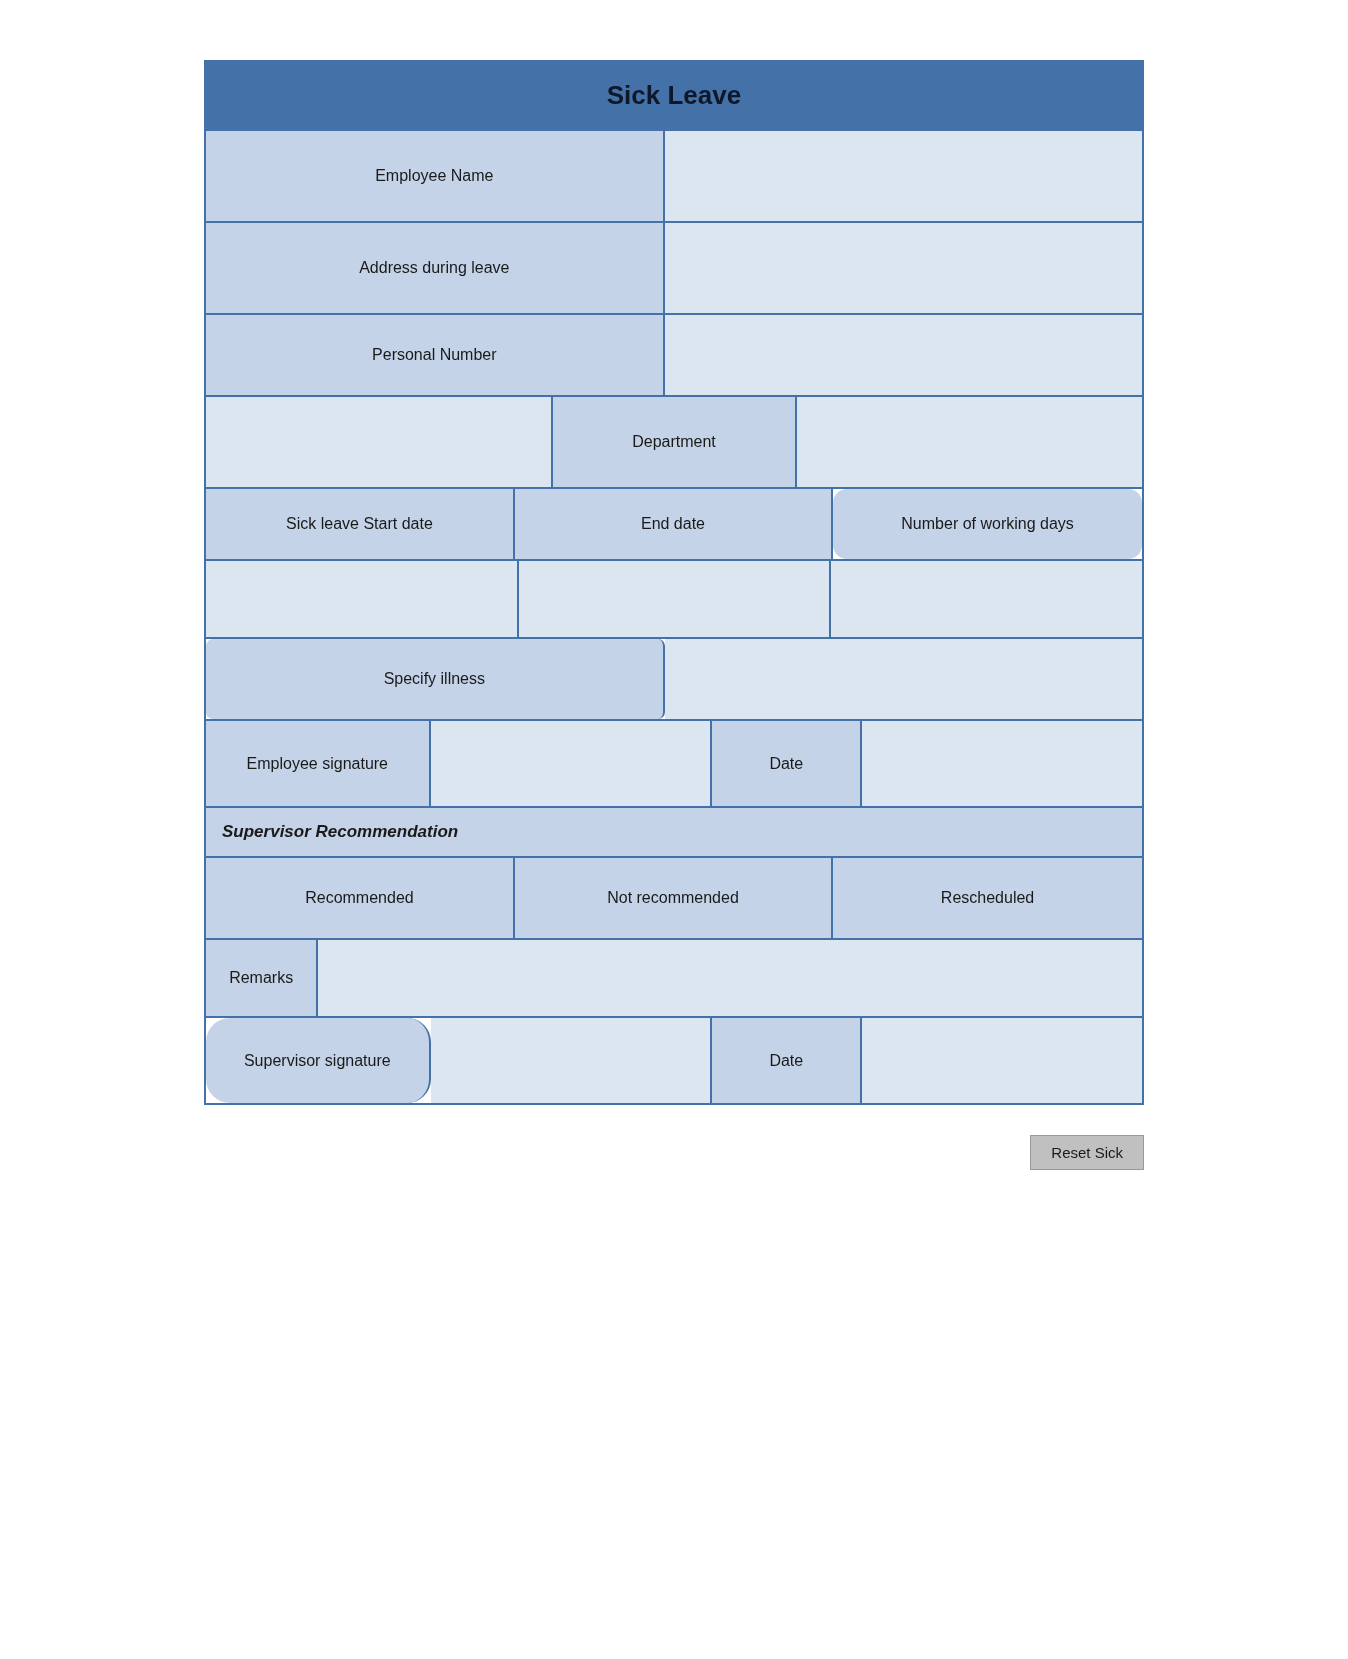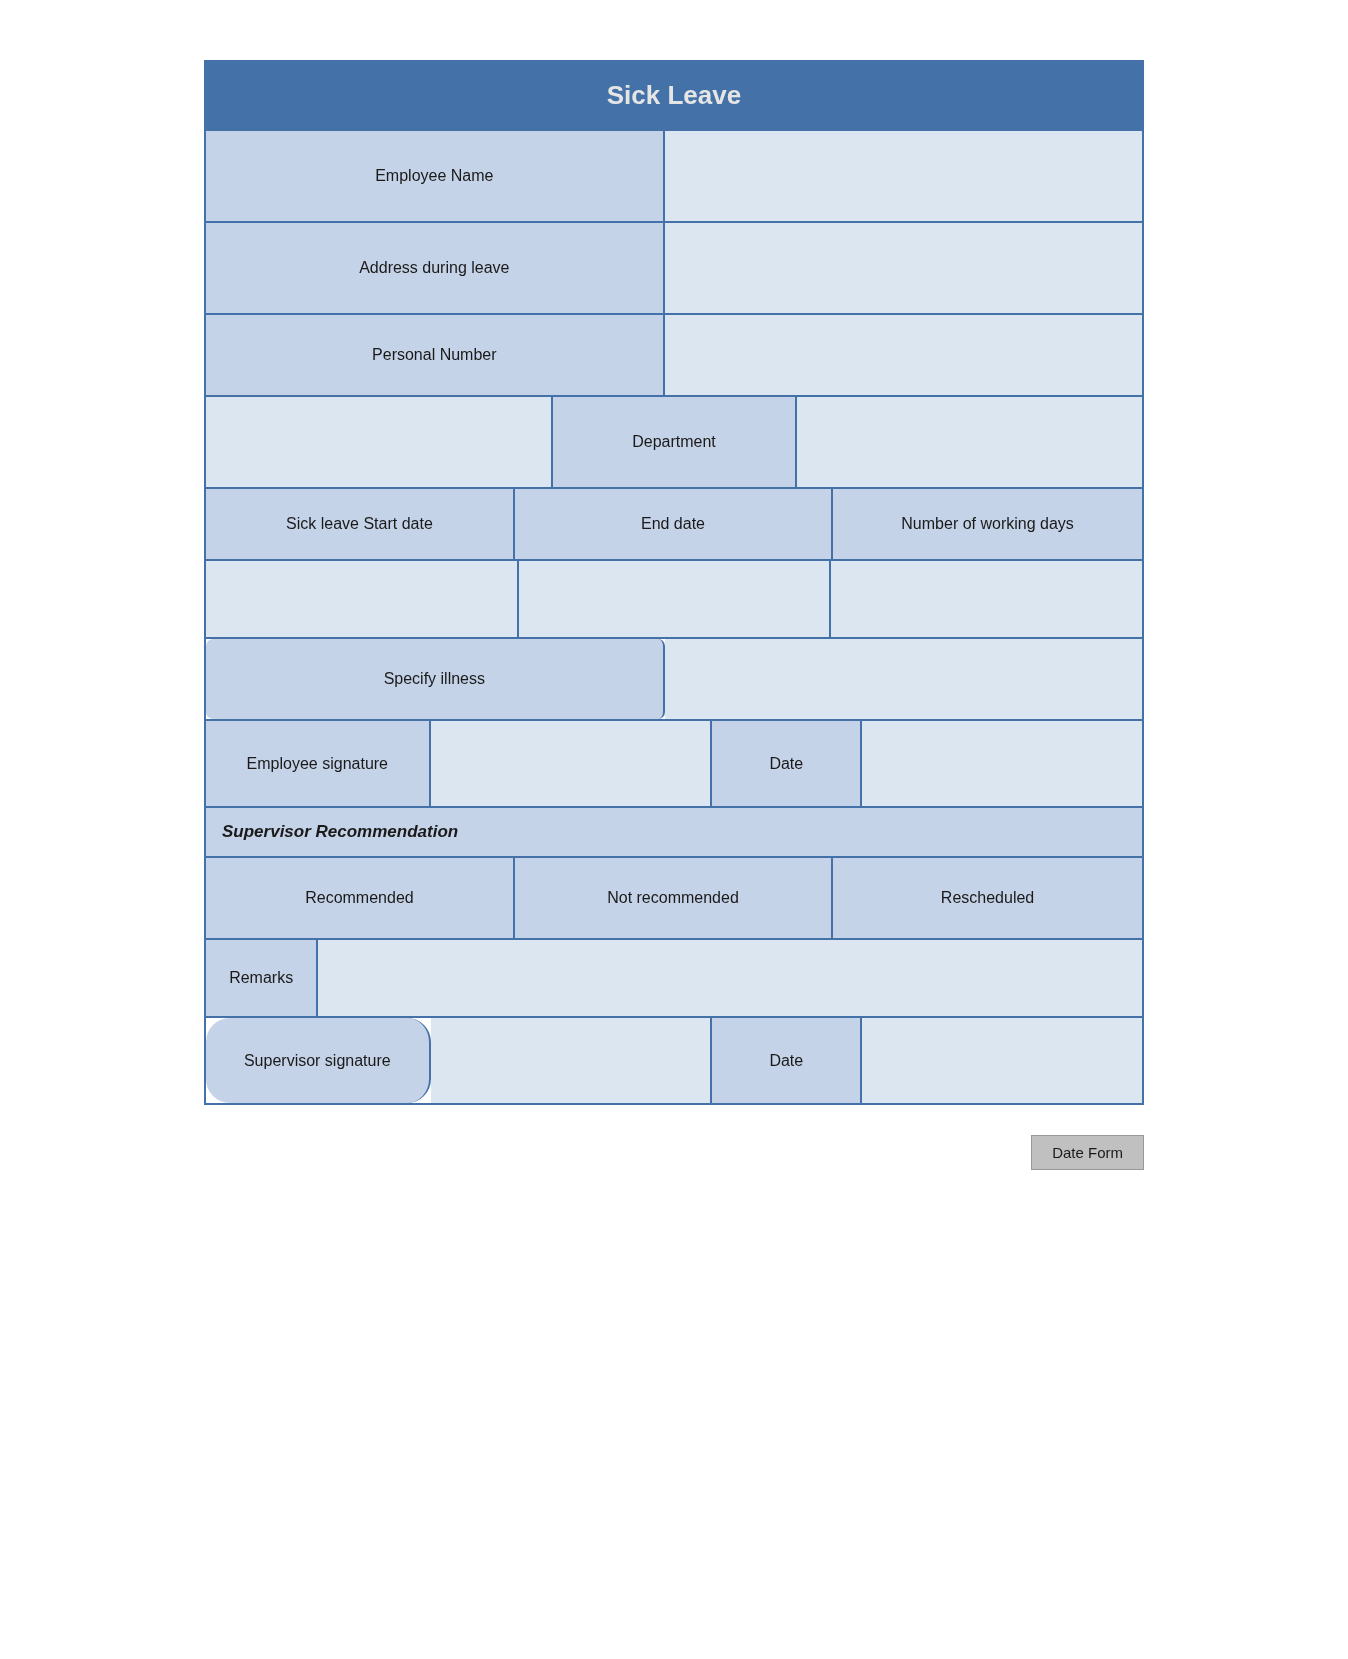--- a/index.html
+++ b/index.html
@@ -21,21 +21,21 @@
       padding: 20px;
     }
 
     .form-container {
       border: 2px solid #4472a8;
       width: 100%;
     }
 
     .form-title {
       background-color: #4472a8;
-      color: #e5e5e5;
+      color: #0f172a;
       font-size: 26px;
       font-weight: bold;
       text-align: center;
       padding: 18px 10px;
     }
 
     .form-row {
       display: flex;
       border-top: 2px solid #4472a8;
     }
@@ -135,20 +135,21 @@
       width: 33%;
       min-height: 70px;
     }
     .row-dates-header .cell-end {
       width: 34%;
       min-height: 70px;
     }
     .row-dates-header .cell-working-days {
       flex: 1;
       min-height: 70px;
+      border-radius: 14px;
     }
 
     
     .row-dates-values .cell-start-val {
       width: 33%;
       background-color: #dce6f1;
       min-height: 70px;
     }
     .row-dates-values .cell-end-val {
       width: 34%;
@@ -367,15 +368,15 @@
       </div>
       <div class="form-cell cell-sup-date-label">Date</div>
       <div class="form-cell cell-sup-date-value form-cell-input">
         <input type="text" style="">
       </div>
     </div>
 
   </div>
 
   <div class="reset-wrapper">
-    <button class="reset-btn">Date Form</button>
+    <button class="reset-btn">Reset Sick</button>
   </div>
 </div>
 
 </body></html>

